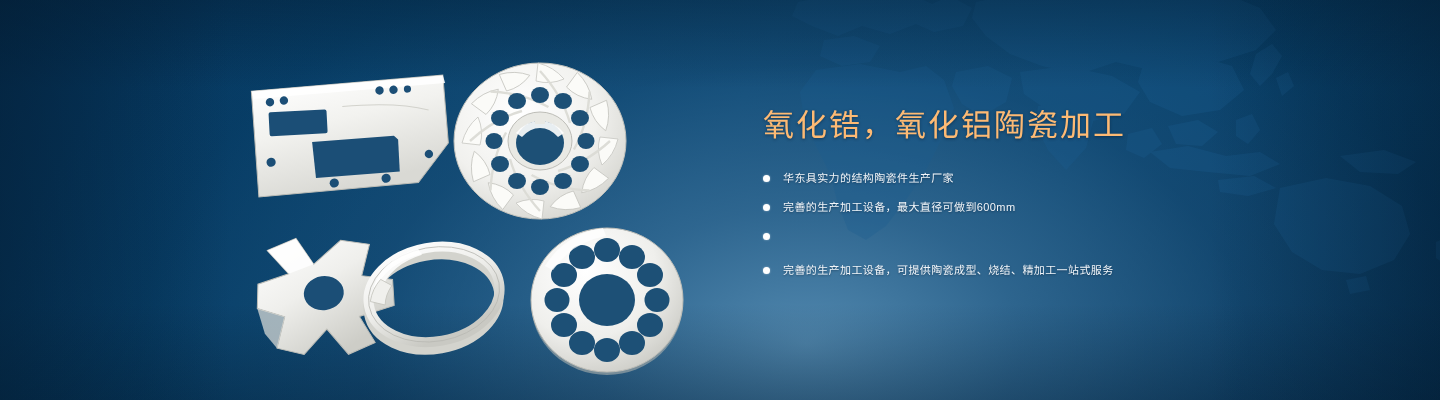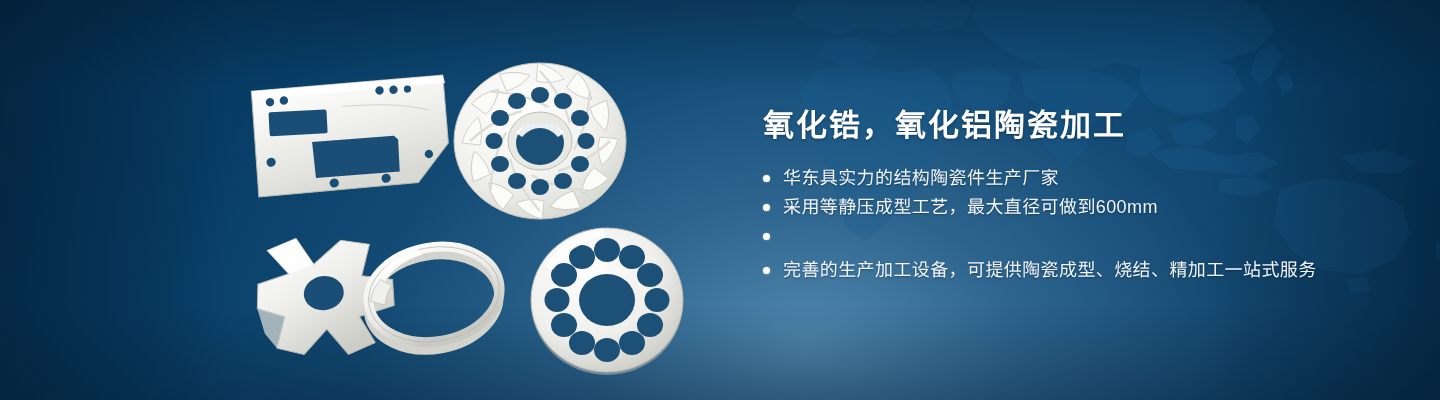--- a/index.html
+++ b/index.html
@@ -76,36 +76,36 @@
   .copy {
     position: absolute;
     left: 763px;
     top: 104px;
     width: 640px;
   }
   .headline {
     margin: 0;
     font-size: 31px;
     line-height: 44px;
-    font-weight: 700;
+    font-weight: 400;
     letter-spacing: 2px;
-    color: #ffffff;
+    color: #fdba74;
     white-space: nowrap;
     text-shadow: 0 1px 3px rgba(0,20,40,0.45);
   }
   .bullets {
     list-style: none;
     margin: 21px 0 0 0;
     padding: 0;
   }
   .bullet {
     position: relative;
     padding-left: 20px;
     margin-bottom: 10px;
-    font-size: 18px;
+    font-size: 11px;
     line-height: 19px;
     letter-spacing: 0.4px;
     color: #f2f6fa;
     white-space: nowrap;
     text-shadow: 0 1px 2px rgba(0,18,36,0.40);
   }
   .bullet:last-child { margin-bottom: 0; margin-top: 44px; }
   .dot {
     position: absolute;
     left: 0;
@@ -333,21 +333,21 @@
 
   <div class="copy">
     <h1 class="headline">氧化锆，氧化铝陶瓷加工</h1>
     <ul class="bullets">
       <li class="bullet">
         <span class="dot"></span>
         <span>华东具实力的结构陶瓷件生产厂家</span>
       </li>
       <li class="bullet">
         <span class="dot"></span>
-        <span>采用等静压成型工艺，最大直径可做到600mm</span>
+        <span>完善的生产加工设备，最大直径可做到600mm</span>
       </li>
       <li class="bullet">
         <span class="dot"></span>
       </li>
       <li class="bullet">
         <span class="dot"></span>
         <span>完善的生产加工设备，可提供陶瓷成型、烧结、精加工一站式服务</span>
       </li>
     </ul>
   </div>

